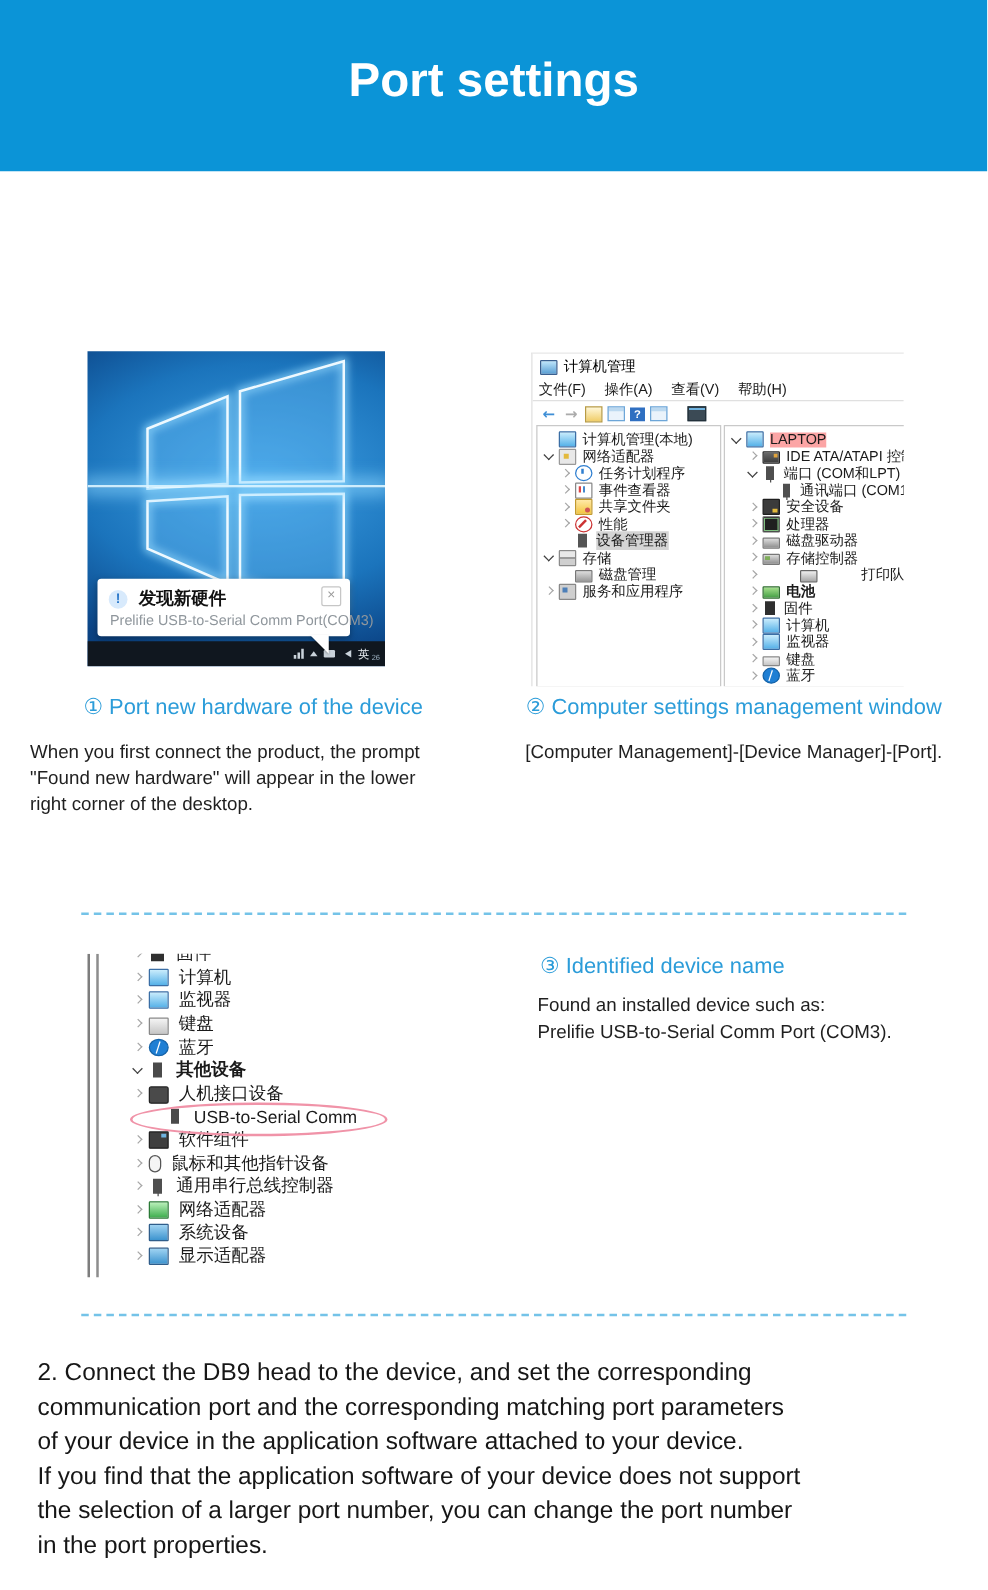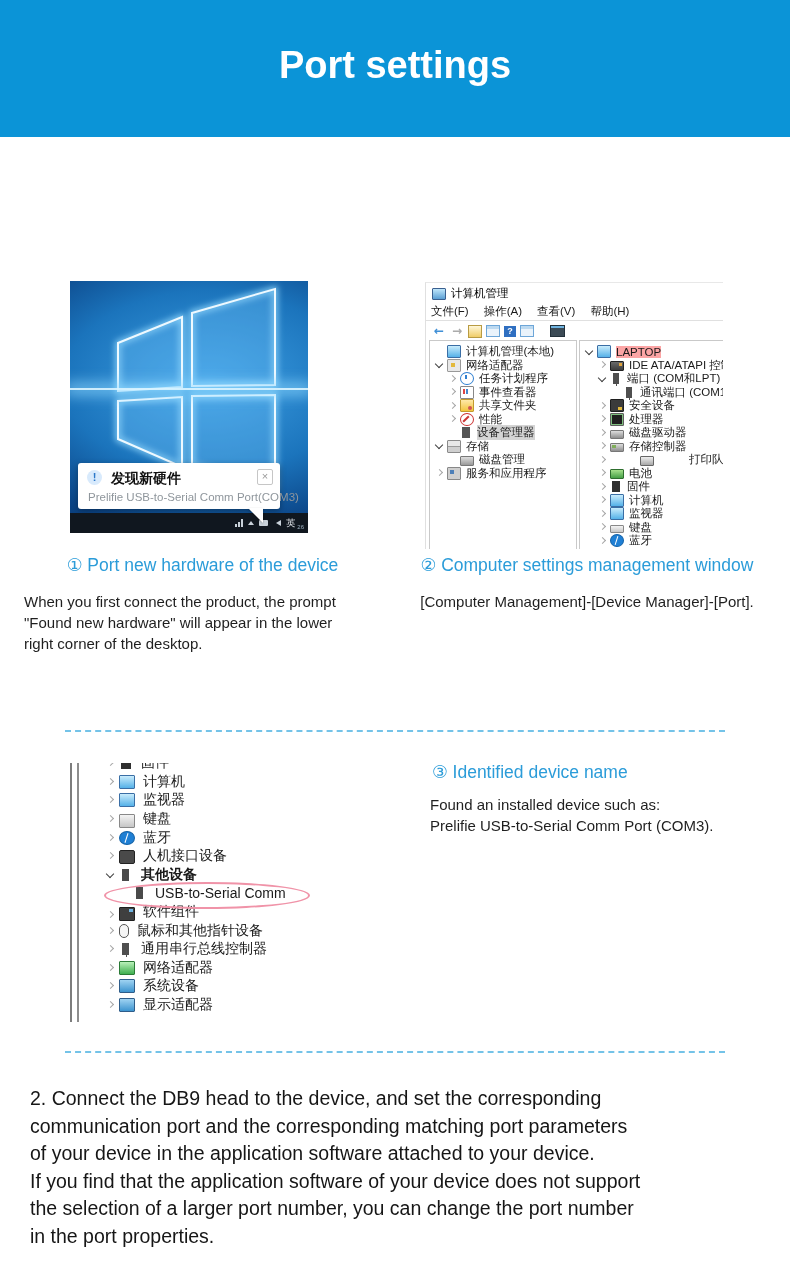--- a/index.html
+++ b/index.html
@@ -30,21 +30,21 @@
   #div1{top:730px;} #div2{top:1051px;}
 
   
   #shot1{position:absolute;left:70px;top:281px;width:238px;height:252px;overflow:hidden;
          background:radial-gradient(ellipse 160% 95% at 58% 40%, #3ea0e4 0%, #1b74bc 38%, #0b4486 62%, #062a52 88%, #041d3c 100%);}
   #shot1 svg{position:absolute;left:0;top:0;}
   .streak{position:absolute;left:0;right:0;top:107px;height:2px;background:rgba(215,242,255,.95);
           box-shadow:0 0 14px 5px rgba(140,215,255,.75);}
   .balloon{position:absolute;left:8px;top:182px;width:202px;height:46px;background:#fff;border-radius:3px;
            box-shadow:0 2px 6px rgba(0,0,0,.35);}
-  .balloon .brow{position:absolute;left:9px;top:7px;display:flex;}
+  .balloon .brow{position:absolute;left:9px;top:7px;display:flex;align-items:center;}
   .excl{display:inline-block;width:15px;height:15px;border-radius:50%;background:#d8eafc;margin-right:9px;
         text-align:center;font:bold 11px/15px "Liberation Sans",sans-serif;color:#2a77c9;}
   .excl::after{content:"!";}
   .btitle{font-size:14px;font-weight:bold;color:#111;}
   .bclose{position:absolute;right:7px;top:6px;width:14px;height:14px;border:1px solid #c6c6c6;border-radius:2px;
           text-align:center;font:11px/13px "Liberation Sans",sans-serif;color:#9a9a9a;}
   .bmsg{position:absolute;left:10px;top:28px;font-size:11.5px;color:#8f969c;white-space:nowrap;}
   .tail{position:absolute;left:178px;top:227px;width:0;height:0;border-left:15px solid transparent;
         border-top:15px solid #fff;filter:drop-shadow(0 1px 1px rgba(0,0,0,.3));z-index:2;}
   .taskbar{position:absolute;left:0;right:0;bottom:0;height:20px;background:#10171f;}
@@ -318,21 +318,21 @@
           <div class="trow" style="padding-left: 17px;">
             <span class="chev r"></span>
             <span class="ic ic-storctl"></span>
             <span class="lbl-wrap"><span class="lbl">存储控制器</span></span>
           </div>
           <div class="trow" style="padding-left: 17px; gap: 30px;">
             <span class="chev r"></span>
             <span class="ic ic-printqueue"></span>
             <span class="lbl-wrap"><span class="lbl">打印队列</span></span>
           </div>
-          <div class="trow" style="padding-left: 17px;">
+          <div class="trow" style="padding-left: 17px; font-weight: bold;">
             <span class="chev r"></span>
             <span class="ic ic-battery"></span>
             <span class="lbl-wrap"><span class="lbl">电池</span></span>
           </div>
           <div class="trow" style="padding-left: 17px;">
             <span class="chev r"></span>
             <span class="ic ic-firmware"></span>
             <span class="lbl-wrap"><span class="lbl">固件</span></span>
           </div>
           <div class="trow" style="padding-left: 17px;">
@@ -389,37 +389,37 @@
         <div class="trow" style="padding-left: 36px;">
           <span class="chev r"></span>
           <span class="ic ic-keyboard"></span>
           <span class="lbl-wrap"><span class="lbl">键盘</span></span>
         </div>
         <div class="trow" style="padding-left: 36px;">
           <span class="chev r"></span>
           <span class="ic ic-bluetooth"></span>
           <span class="lbl-wrap"><span class="lbl">蓝牙</span></span>
         </div>
-        <div class="trow" style="padding-left: 36px;">
-          <span class="chev r"></span>
-          <span class="ic ic-hid"></span>
-          <span class="lbl-wrap"><span class="lbl">人机接口设备</span></span>
-        </div>
         <div class="trow b" style="padding-left: 36px;">
           <span class="chev d"></span>
           <span class="ic ic-otherdev"></span>
           <span class="lbl-wrap"><span class="lbl">其他设备</span></span>
+        </div>
+        <div class="trow" style="padding-left: 36px;">
+          <span class="chev r"></span>
+          <span class="ic ic-hid"></span>
+          <span class="lbl-wrap"><span class="lbl">人机接口设备</span></span>
         </div>
         <div class="trow" style="padding-left: 50px; position: relative;">
           <span class="chev"></span>
           <span class="ic ic-unknowndev"></span>
           <span class="lbl-wrap"><span class="lbl">USB-to-Serial Comm</span></span>
           <span class="ellipse"></span>
         </div>
-        <div class="trow" style="padding-left: 36px; align-items: flex-end;">
+        <div class="trow" style="padding-left: 36px;">
           <span class="chev r"></span>
           <span class="ic ic-software"></span>
           <span class="lbl-wrap"><span class="lbl">软件组件</span></span>
         </div>
         <div class="trow" style="padding-left: 36px;">
           <span class="chev r"></span>
           <span class="ic ic-mouse"></span>
           <span class="lbl-wrap"><span class="lbl">鼠标和其他指针设备</span></span>
         </div>
         <div class="trow" style="padding-left: 36px;">

